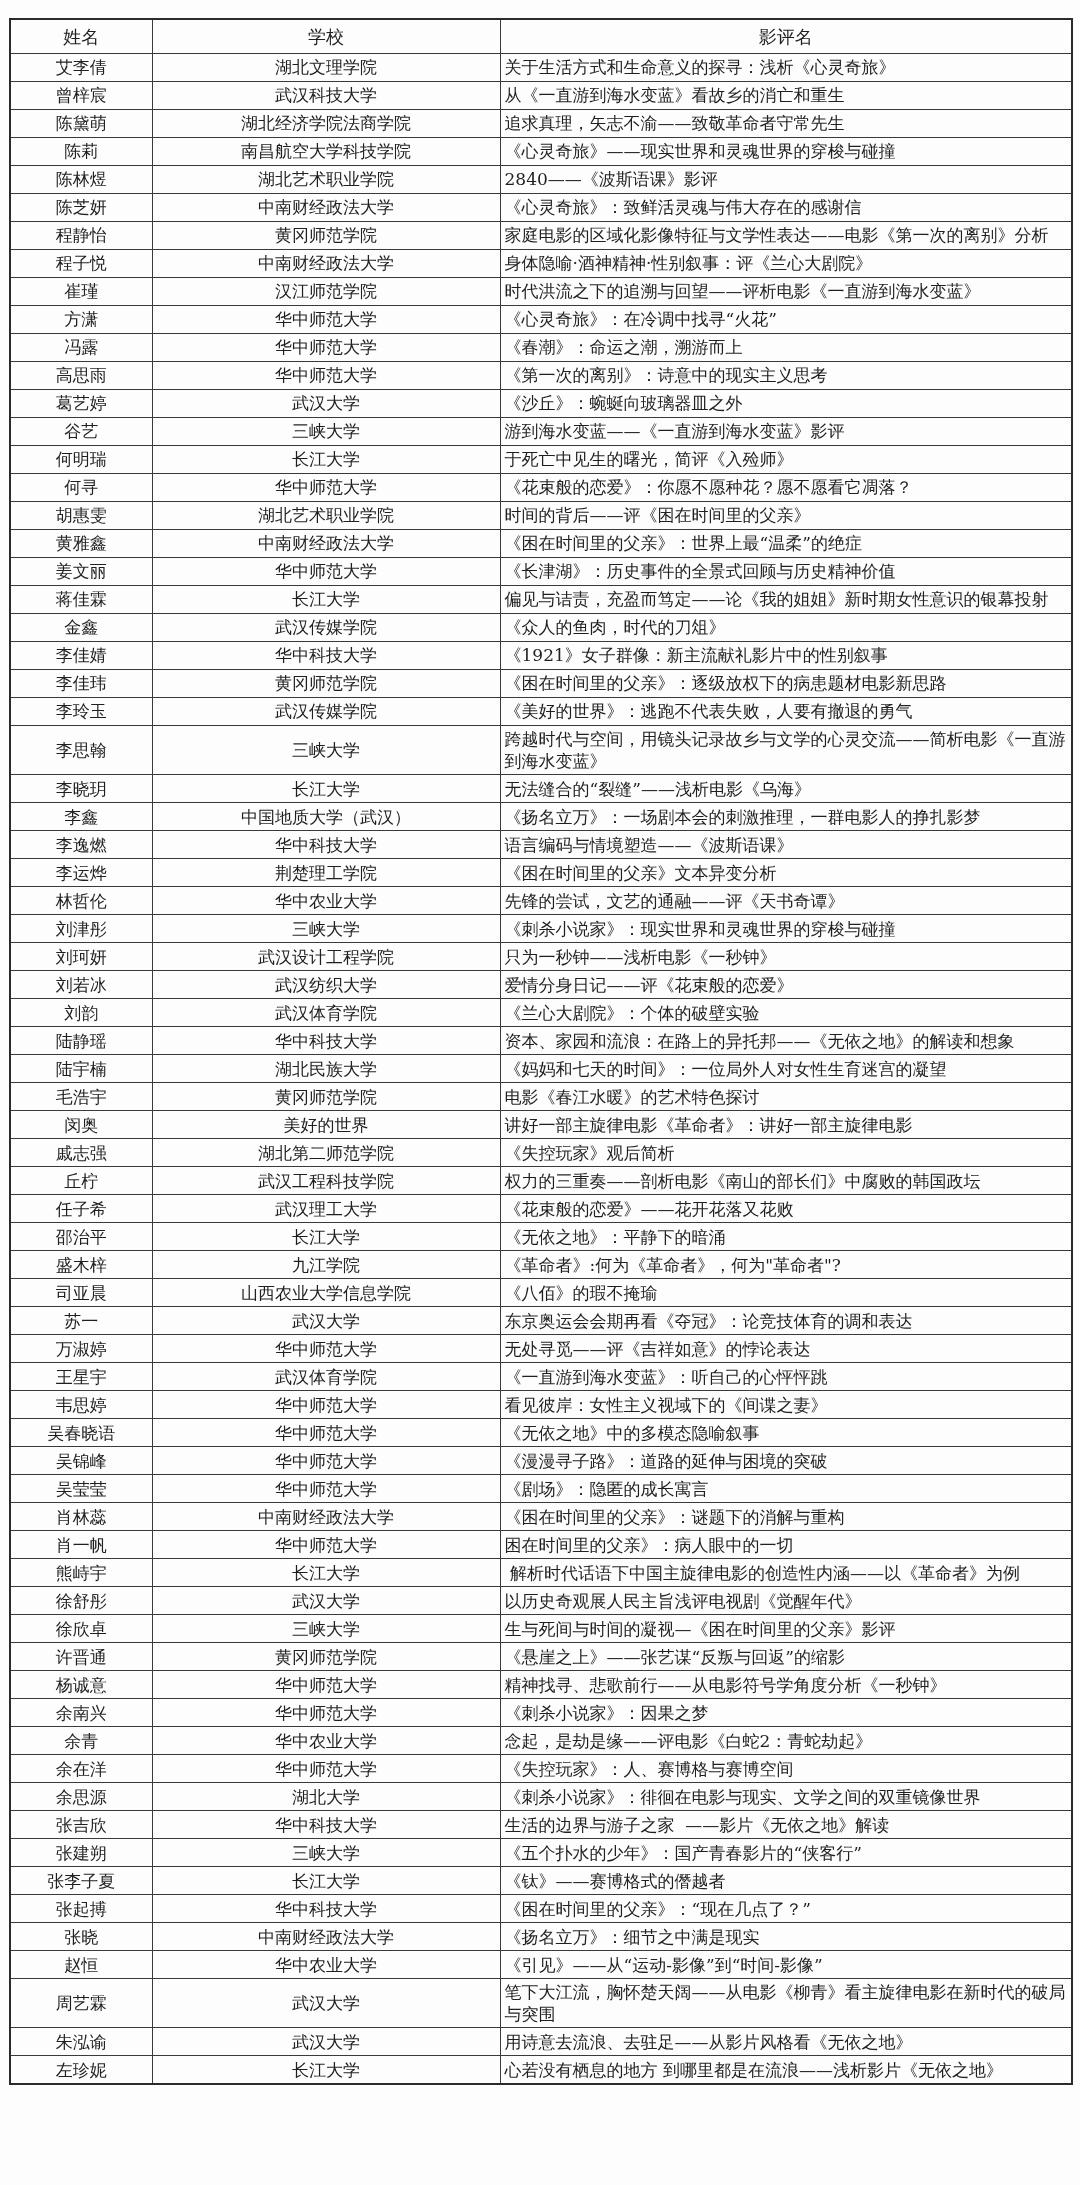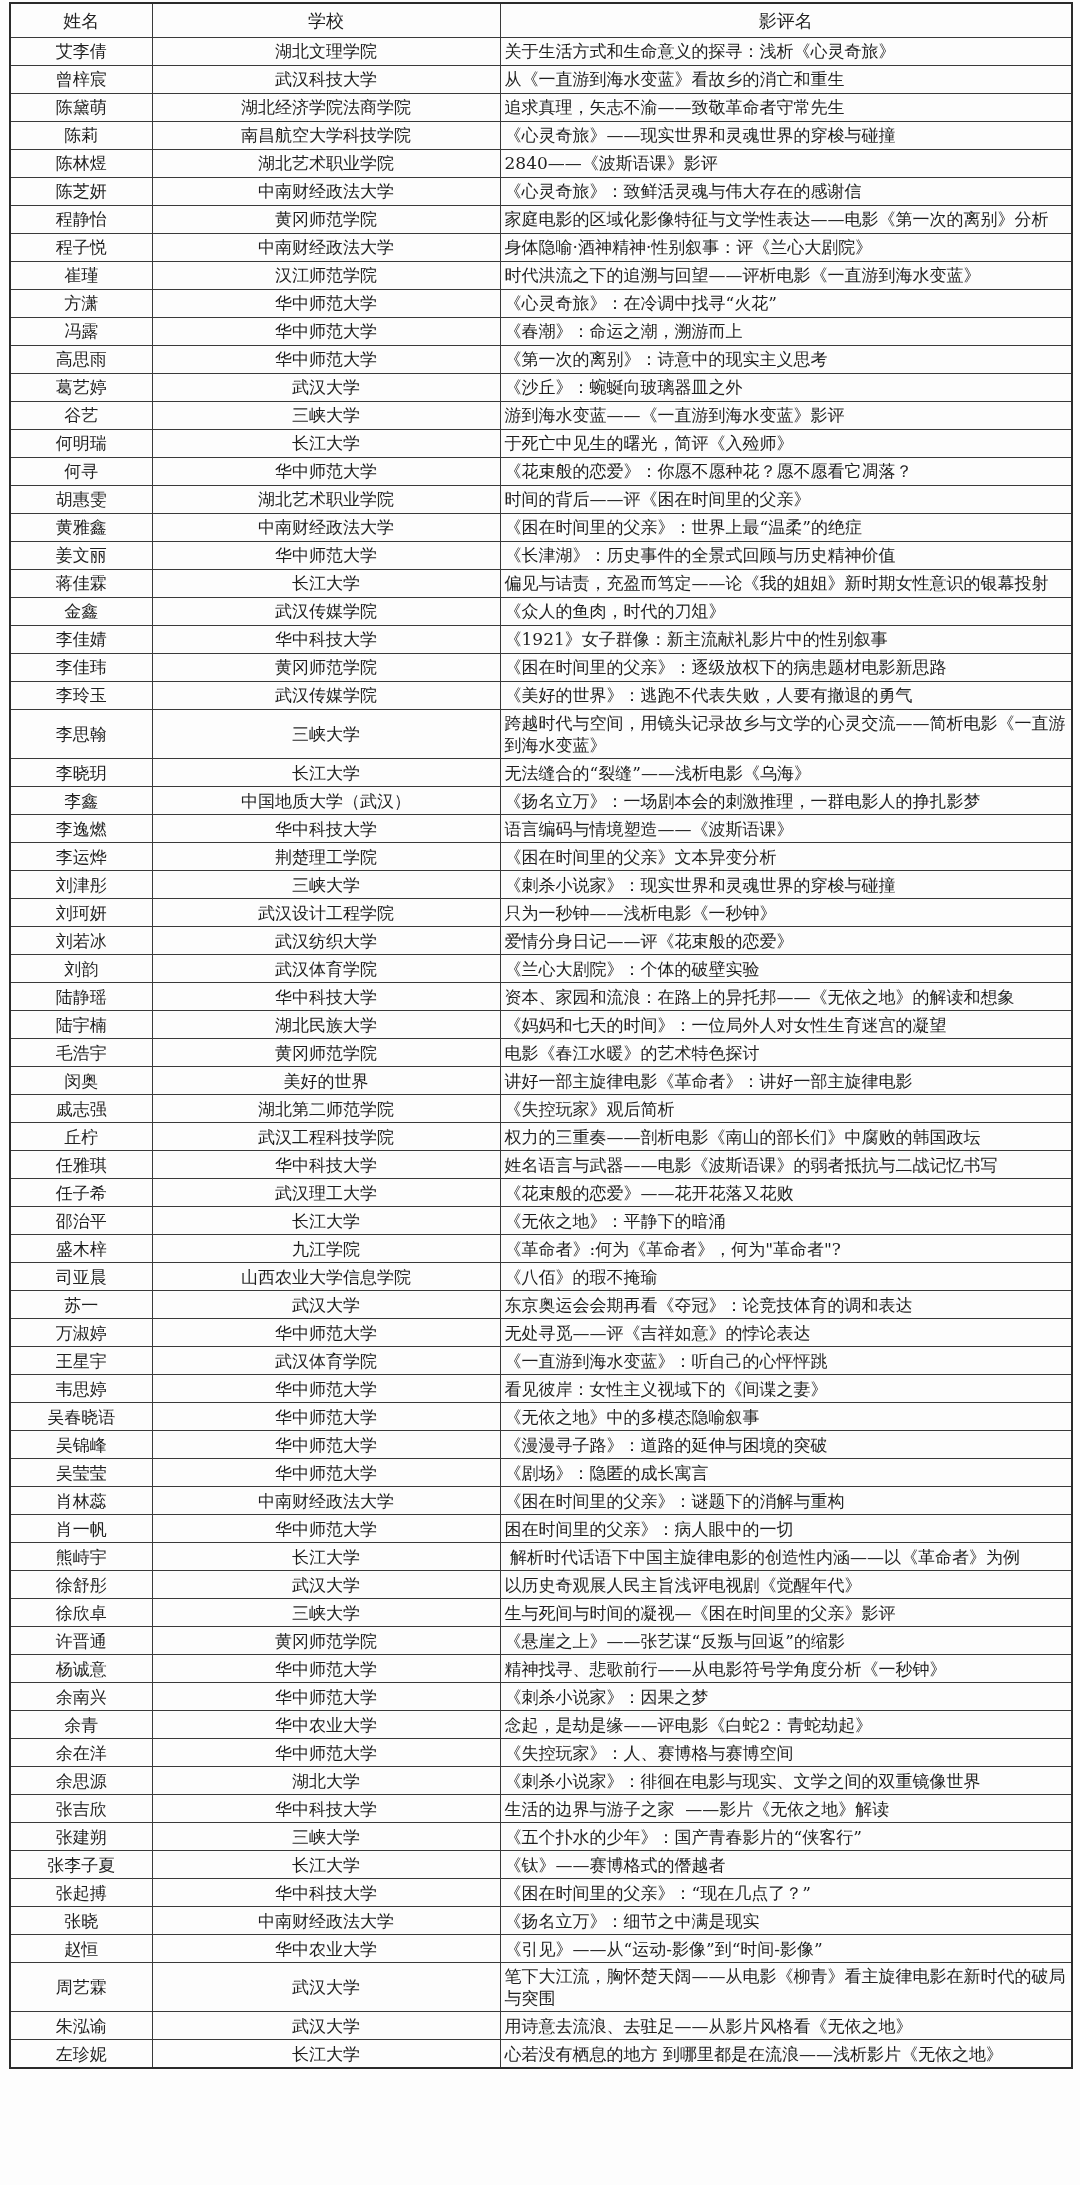--- a/index.html
+++ b/index.html
@@ -7,21 +7,21 @@
     padding: 0;
     background: #fdfdfd;
     font-family: "DejaVu Serif", "Liberation Serif", serif;
     color: #1a1a1a;
   }
   .page {
     width: 1080px;
     min-height: 2185px;
     background: #fdfdfd;
     box-sizing: border-box;
-    padding-top: 2px;
+    padding-top: 18px;
   }
   table.review-table {
     border-collapse: collapse;
     table-layout: fixed;
     width: 1062px;
     margin-left: 9px;
     border: 2px solid #2b2b2b;
   }
   table.review-table th,
   table.review-table td {
@@ -233,20 +233,25 @@
     <td class="c-school">华中科技大学</td>
     <td class="c-review">语言编码与情境塑造——《波斯语课》</td>
   </tr>
 
   <tr>
     <td class="c-name">李运烨</td>
     <td class="c-school">荆楚理工学院</td>
     <td class="c-review">《困在时间里的父亲》文本异变分析</td>
   </tr>
 
+  <tr>
+    <td class="c-name">林哲伦</td>
+    <td class="c-school">华中农业大学</td>
+    <td class="c-review">先锋的尝试，文艺的通融——评《天书奇谭》</td>
+  </tr>
 
 
   <tr>
     <td class="c-name">刘津彤</td>
     <td class="c-school">三峡大学</td>
     <td class="c-review">《刺杀小说家》：现实世界和灵魂世界的穿梭与碰撞</td>
   </tr>
 
   <tr>
     <td class="c-name">刘珂妍</td>
@@ -295,25 +300,20 @@
     <td class="c-school">湖北第二师范学院</td>
     <td class="c-review">《失控玩家》观后简析</td>
   </tr>
 
   <tr>
     <td class="c-name">丘柠</td>
     <td class="c-school">武汉工程科技学院</td>
     <td class="c-review">权力的三重奏——剖析电影《南山的部长们》中腐败的韩国政坛</td>
   </tr>
 
-  <tr>
-    <td class="c-name">任雅琪</td>
-    <td class="c-school">华中科技大学</td>
-    <td class="c-review">姓名语言与武器——电影《波斯语课》的弱者抵抗与二战记忆书写</td>
-  </tr>
 
   <tr>
     <td class="c-name">任子希</td>
     <td class="c-school">武汉理工大学</td>
     <td class="c-review">《花束般的恋爱》——花开花落又花败</td>
   </tr>
 
   <tr>
     <td class="c-name">邵治平</td>
     <td class="c-school">长江大学</td>

